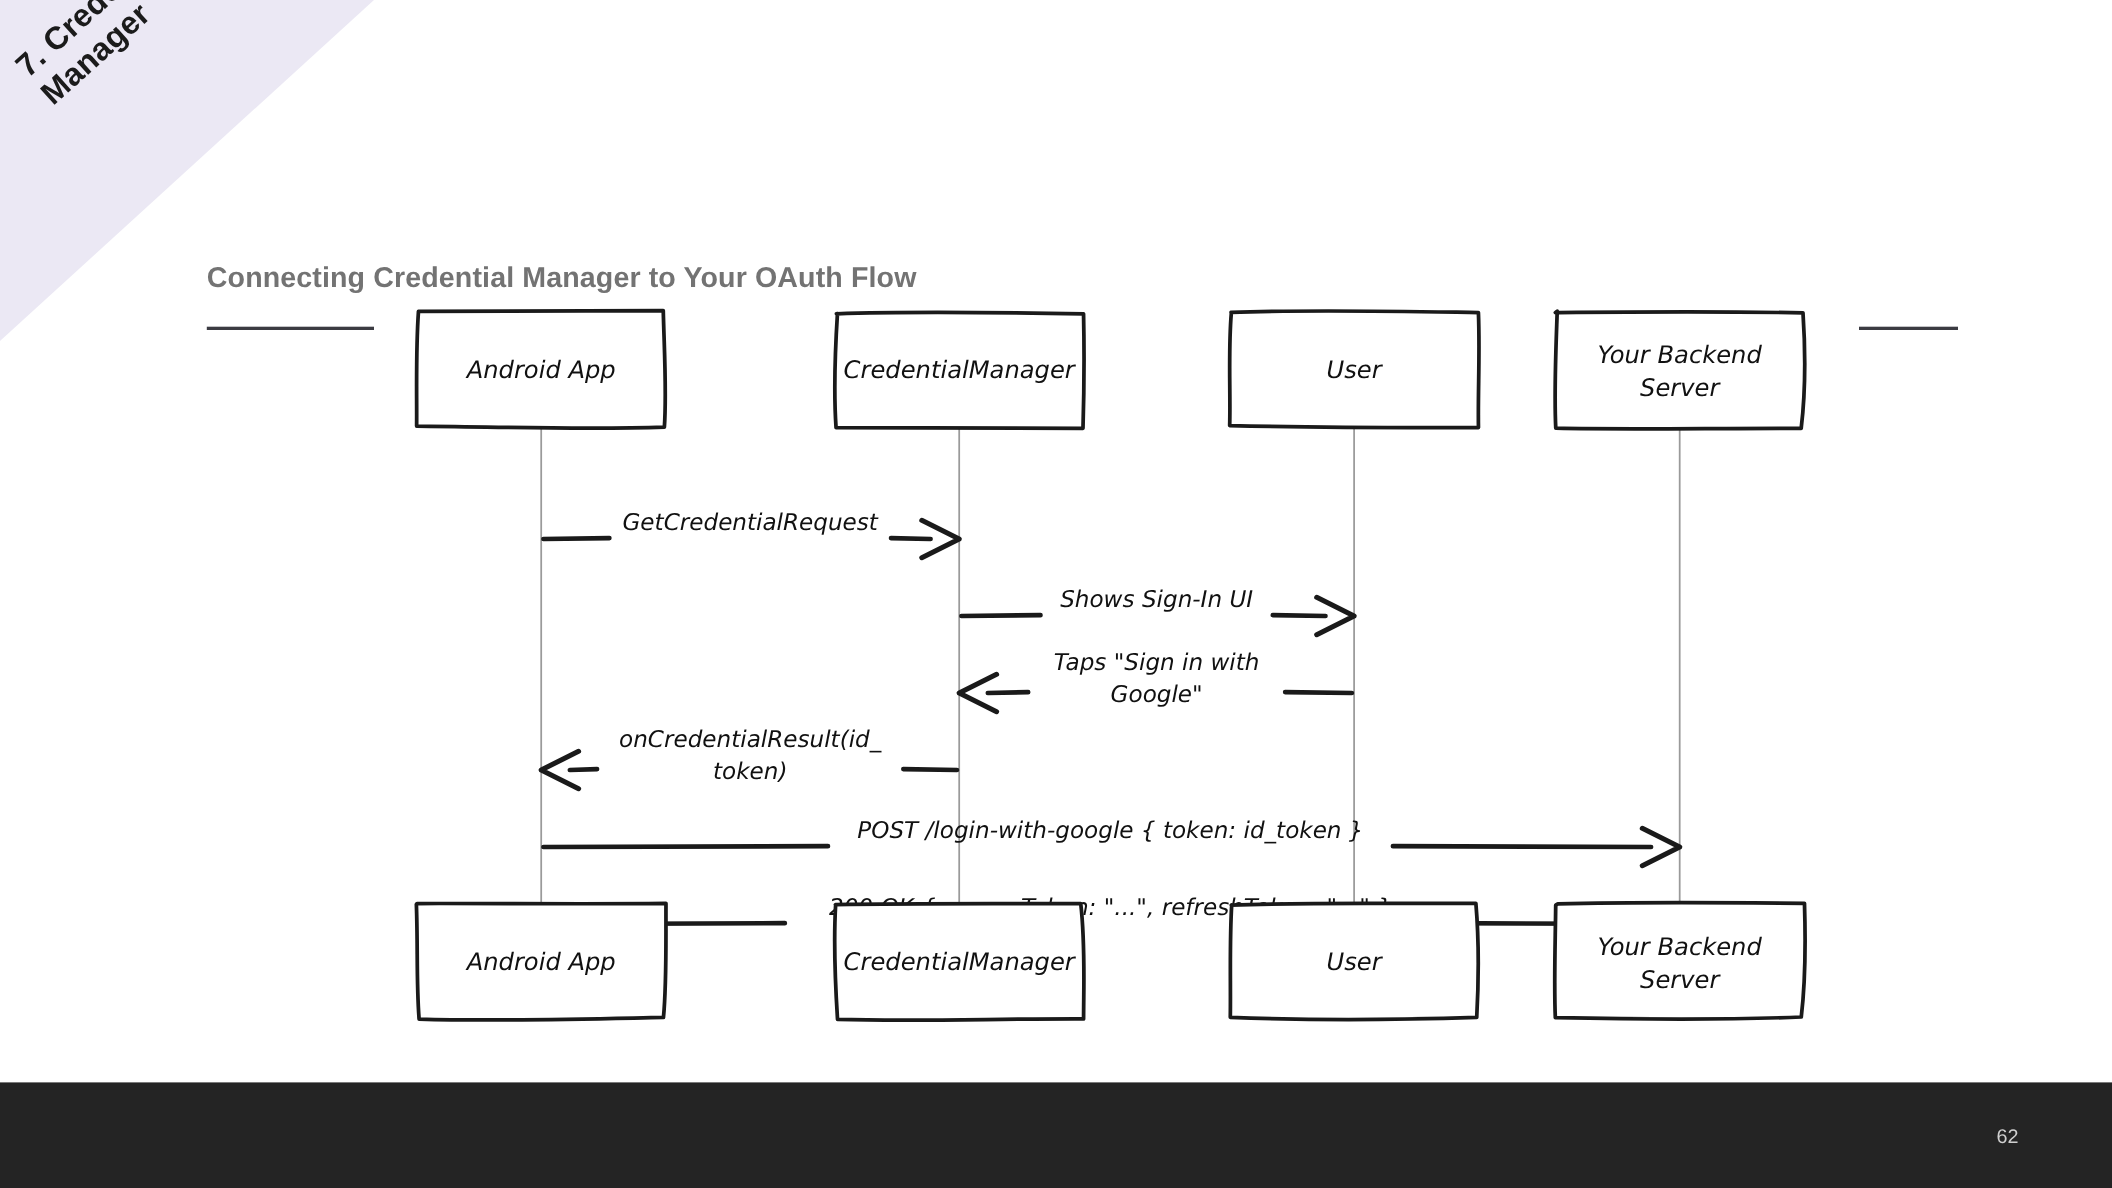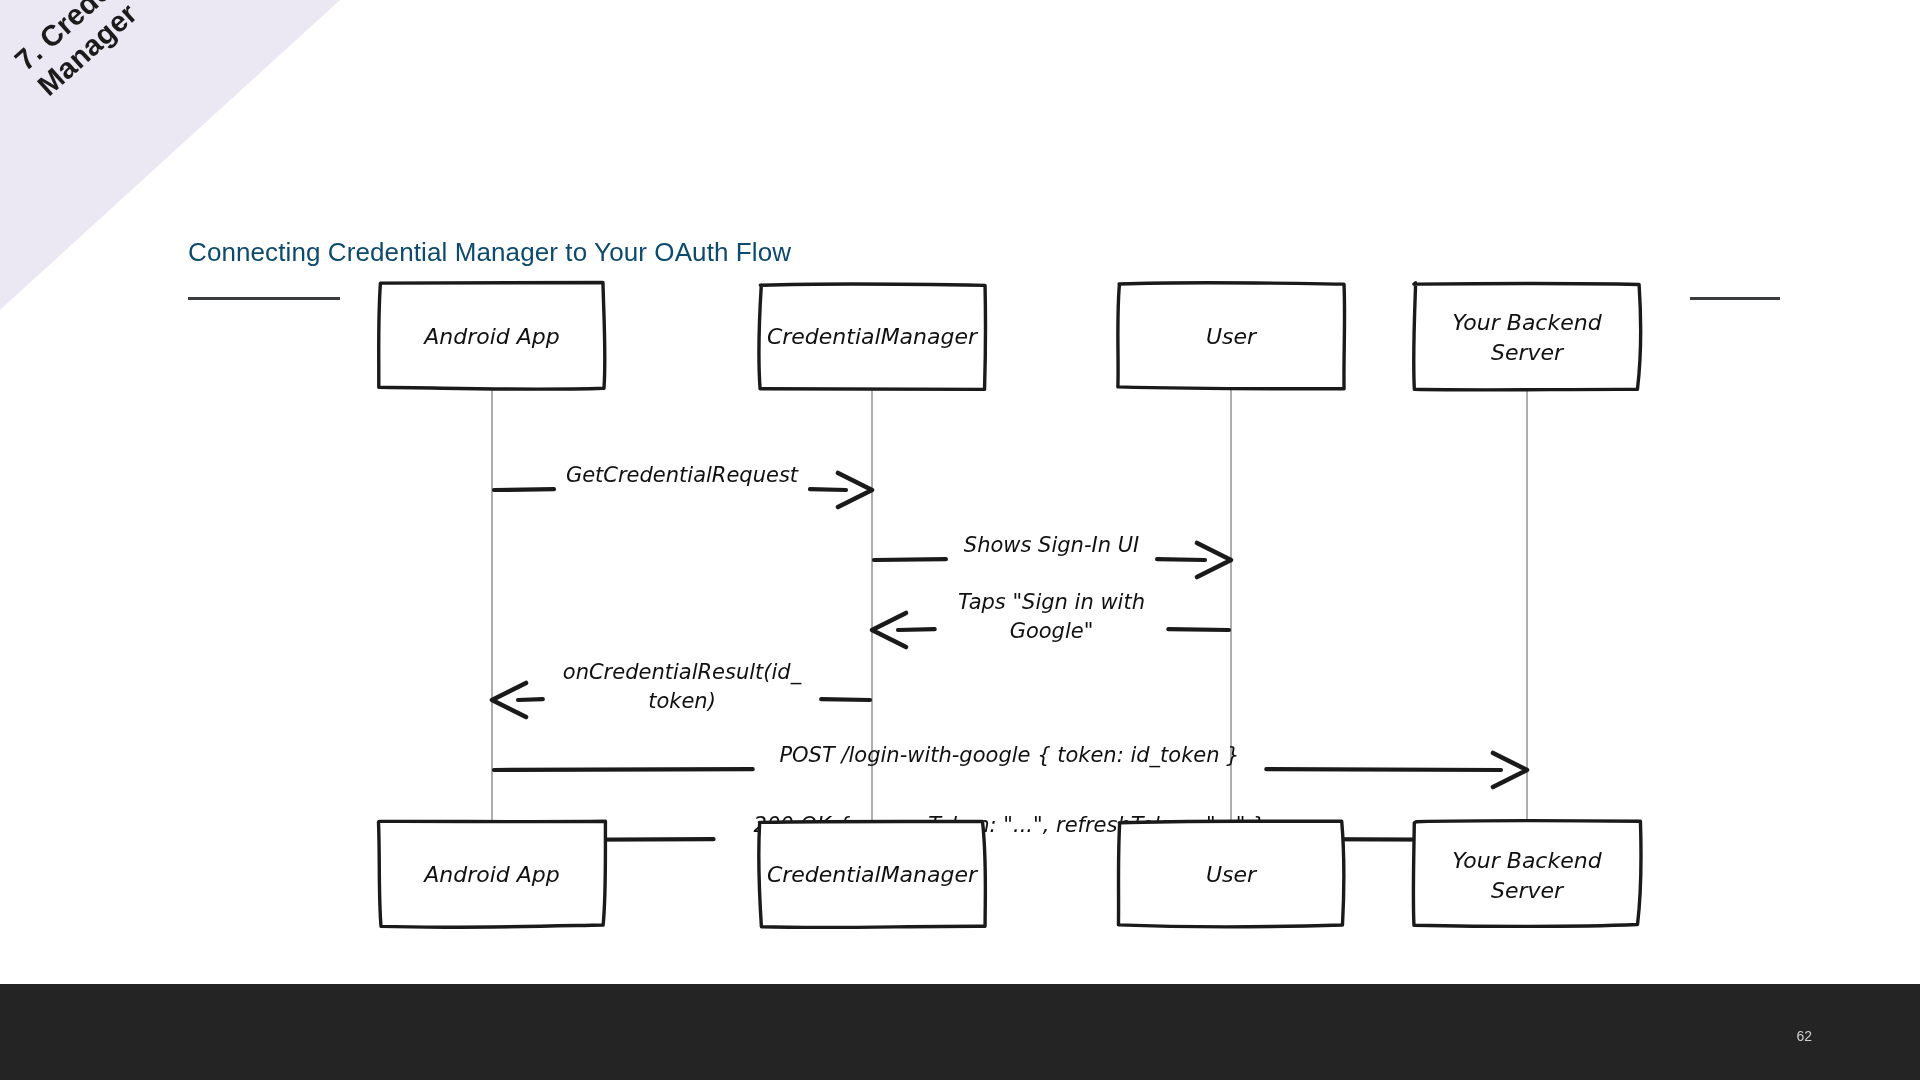--- a/index.html
+++ b/index.html
@@ -21,21 +21,21 @@
     transform:rotate(-42deg);
     transform-origin:left top;
     font-weight:bold;font-size:29px;line-height:1.18;
     color:#1b1b1b;letter-spacing:.3px;
     z-index:3;white-space:pre-line;
   }
 
   
   #slide-title{
     position:absolute;left:188px;top:237px;
-    font-size:26px;font-weight:normal;color:#0c4a6e;
+    font-size:26px;font-weight:bold;color:#737373;
     letter-spacing:.1px;white-space:nowrap;
   }
   .rule{position:absolute;height:3px;background:#3b3b42;}
   #rule-left{left:188px;top:297px;width:152px;}
   #rule-right{left:1690px;top:297px;width:90px;}
 
   
   #diagram{
     position:absolute;left:0;top:0;width:1920px;height:1000px;
     z-index:1;
@@ -53,22 +53,22 @@
   .boxline{stroke:#1a1a1a;stroke-width:3.4;fill:#ffffff;stroke-linecap:round;stroke-linejoin:round;}
   .msgline{stroke:#1a1a1a;stroke-width:4.2;stroke-linecap:round;fill:none;}
   .arrowhead{stroke:#1a1a1a;stroke-width:4.6;fill:none;stroke-linecap:round;stroke-linejoin:round;}
 
   
   #footer-bar{
     position:absolute;left:0;bottom:0;width:1920px;height:96px;
     background:#242424;z-index:4;
   }
   #page-number{
-    position:absolute;right:108px;bottom:36px;
-    color:#cfcfcf;font-size:14px;z-index:5;
+    position:absolute;right:85px;bottom:36px;
+    color:#cfcfcf;font-size:18px;z-index:5;
   }
 </style>
 </head>
 <body>
 
 <div id="corner-banner"></div>
 <div id="corner-label">7. Credential
 Manager</div>
 
 <div id="slide-title">Connecting Credential Manager to Your OAuth Flow</div>

